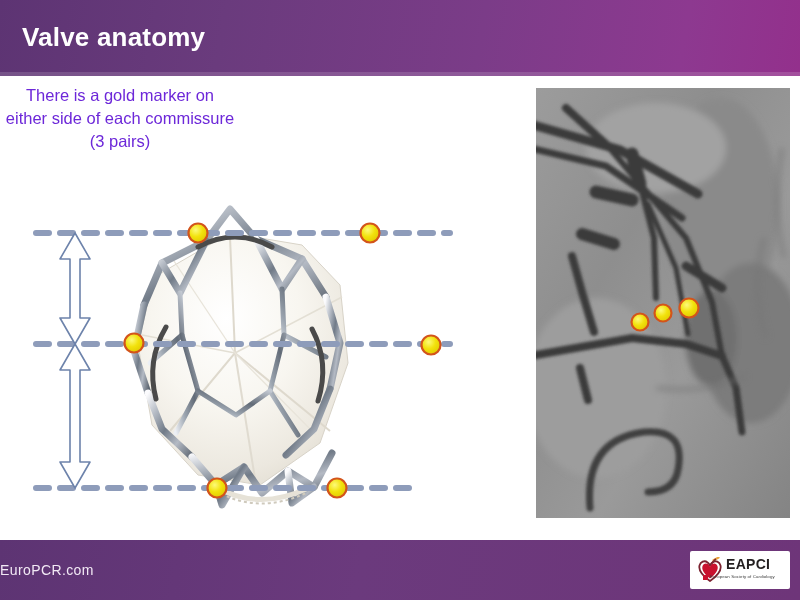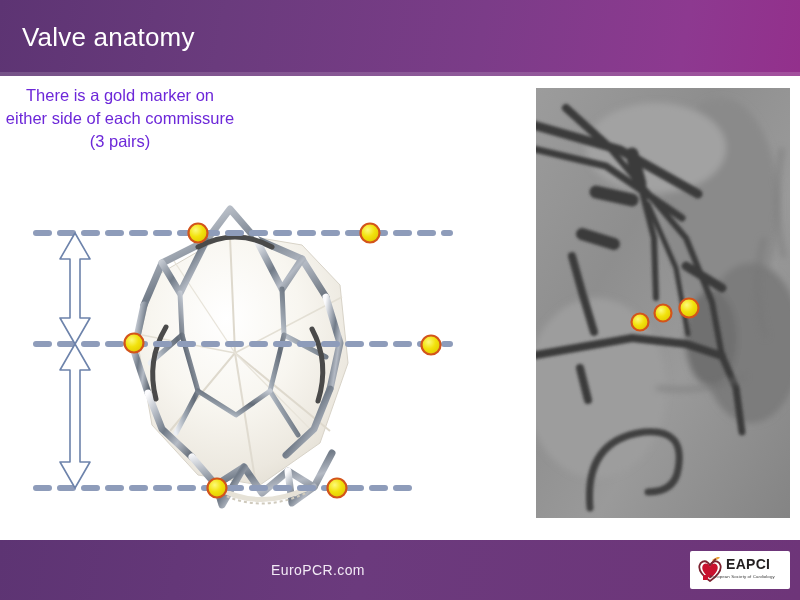--- a/index.html
+++ b/index.html
@@ -16,21 +16,21 @@
     position:absolute;left:0;top:0;width:800px;height:72px;
     background:linear-gradient(100deg,#5d3473 0%,#6a3b7d 28%,#7b3c88 60%,#8d3990 85%,#93308c 100%);
   }
   #header-underline{
     position:absolute;left:0;top:72px;width:800px;height:4px;
     background:linear-gradient(100deg,#5d3473 0%,#7b3c88 60%,#93308c 100%);
     opacity:.85;
   }
   #slide-title{
     position:absolute;left:22px;top:22px;
-    color:#ffffff;font-size:26px;font-weight:400;letter-spacing:.2px;
+    color:#ffffff;font-size:26px;font-weight:700;letter-spacing:.2px;
     white-space:nowrap;
   }
 
   
   .body-text{
     position:absolute;color:#6d28d9;text-align:center;
     font-size:16.5px;line-height:1.38;font-weight:400;
   }
   #text-left{left:4px;top:84px;width:232px;}
   #text-center{left:238px;top:82px;width:294px;}
@@ -46,21 +46,21 @@
   }
   #xray-svg{position:absolute;left:0;top:0;}
 
   
   #footer{
     position:absolute;left:0;top:540px;width:800px;height:60px;
     background:linear-gradient(100deg,#5d3473 0%,#6b3a7d 45%,#6e3579 100%);
   }
   #footer-logo{position:absolute;left:10px;top:546px;width:100px;height:48px;}
   #footer-url{
-    position:absolute;left:0;top:562px;width:636px;text-align:center;
+    position:absolute;left:0;top:562px;width:636px;
     color:#f2e9f5;font-size:14px;letter-spacing:.4px;
   }
   #eapci-badge{
     position:absolute;left:690px;top:551px;width:100px;height:38px;
     background:#ffffff;border-radius:2px;
   }
   #eapci-text{
     position:absolute;left:726px;top:556px;
     color:#231f20;font-size:14px;font-weight:700;letter-spacing:.3px;
   }

